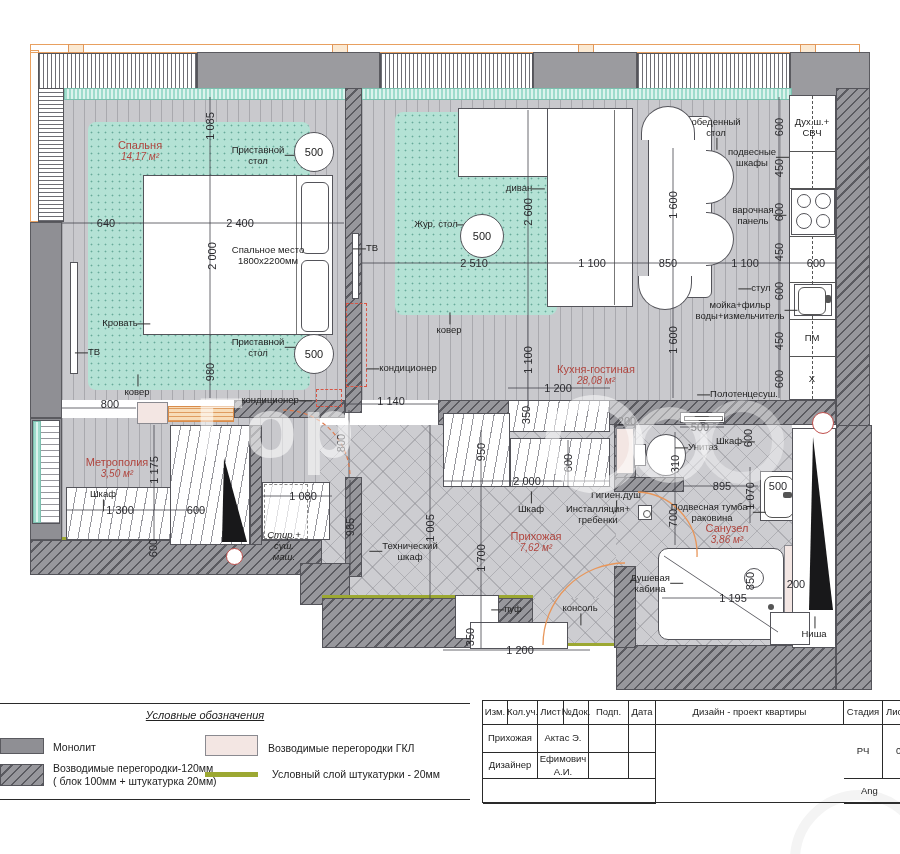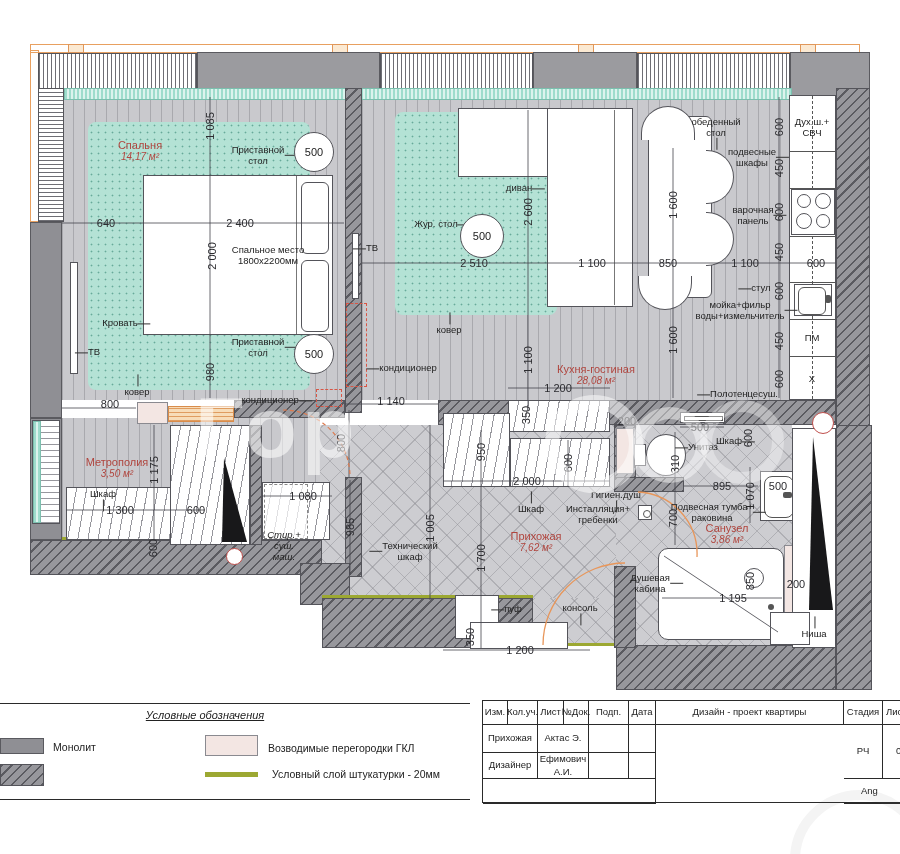--- a/index.html
+++ b/index.html
@@ -328,20 +328,22 @@
   <div class="wm-c" style="left:545px;top:395px;width:70px;height:70px;border:14px solid rgba(255,255,255,.5)"></div>
   <div class="wm-c" style="left:632px;top:407px;width:52px;height:52px;border:12px solid rgba(255,255,255,.45)"></div>
   <div class="wm-c" style="left:700px;top:400px;width:60px;height:60px;border:12px solid rgba(255,255,255,.35)"></div>
 </div>
 
 <div id="legend">
   <div class="lg-title">Условные обозначения</div>
   <div class="abs wallsolid" style="left:0;top:34px;width:44px;height:16px"></div>
   <div class="lg-label" style="left:53px;top:37px">Монолит</div>
   <div class="abs wall" style="left:0;top:60px;width:44px;height:22px"></div>
+  <div class="lg-label" style="left:53px;top:58px">Возводимые перегородки-120мм
+( блок 100мм + штукатурка 20мм)</div>
   <div class="abs gkl" style="left:205px;top:31px;width:53px;height:21px"></div>
   <div class="lg-label" style="left:268px;top:38px">Возводимые перегородки ГКЛ</div>
   <div class="abs oliveln" style="left:205px;top:68px;width:53px;height:5px"></div>
   <div class="lg-label" style="left:272px;top:64px">Условный слой штукатурки - 20мм</div>
 </div>
 
 <div id="tblock">
   <div class="tc" style="left:0;top:0;width:25px;height:24px">Изм.</div>
   <div class="tc" style="left:25px;top:0;width:30px;height:24px">Кол.уч.</div>
   <div class="tc" style="left:55px;top:0;width:26px;height:24px">Лист</div>

